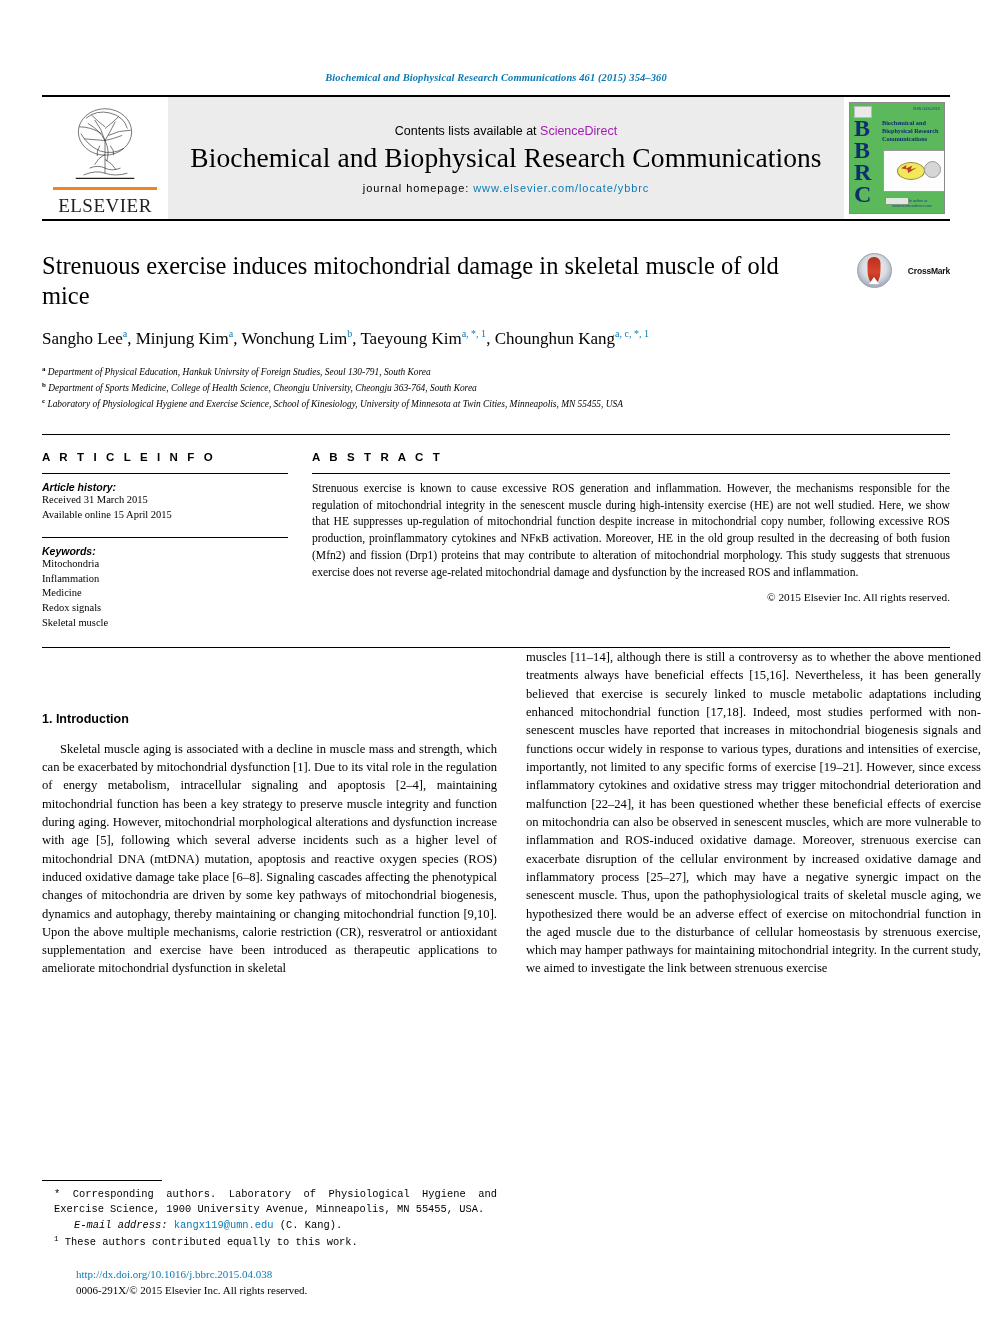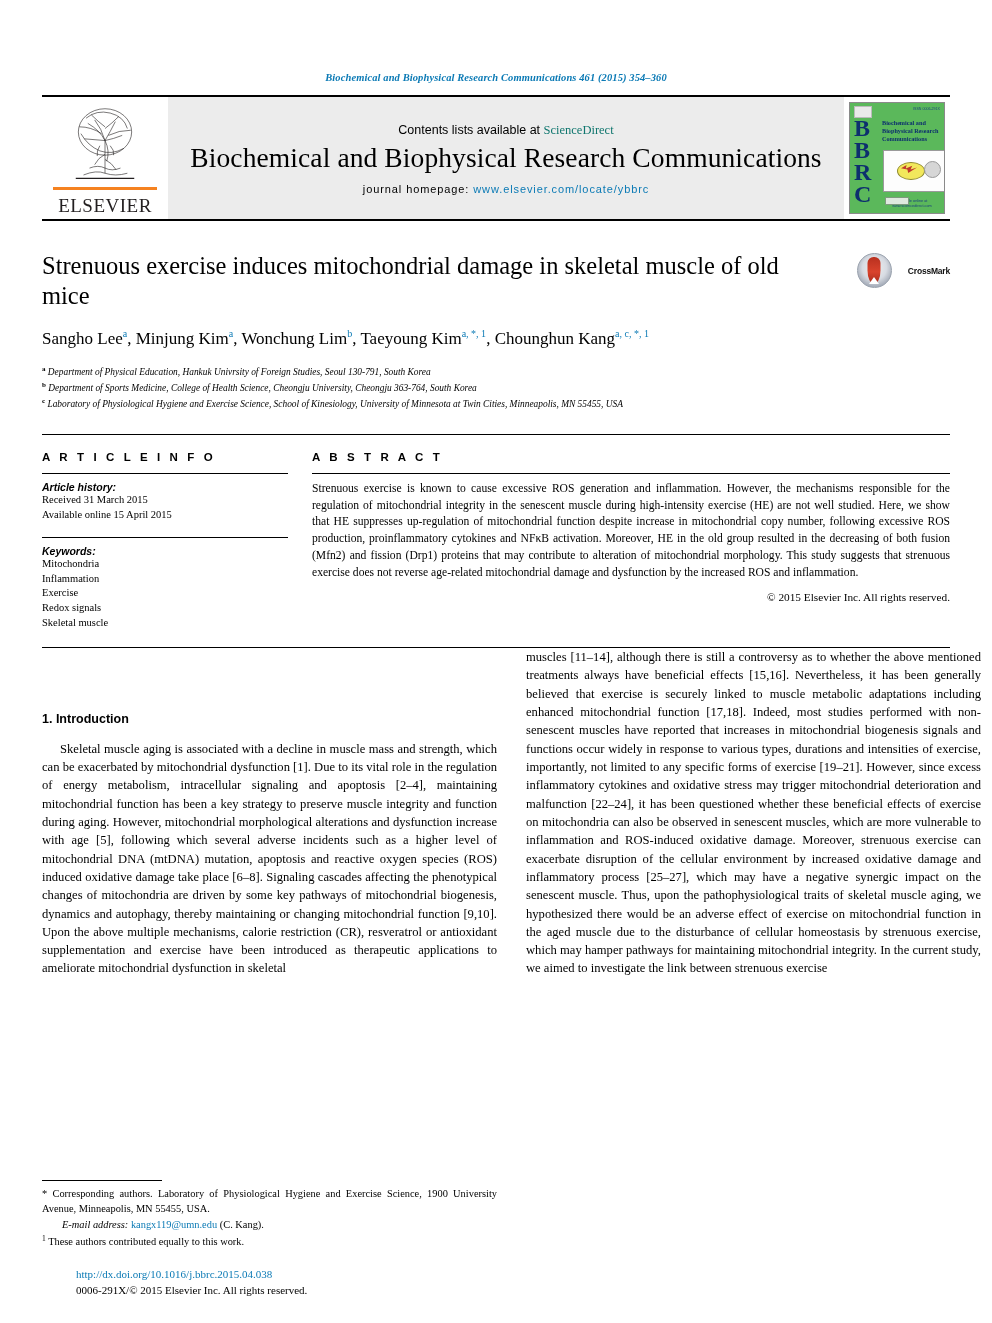--- a/index.html
+++ b/index.html
@@ -73,21 +73,21 @@
     align-items: center;
     text-align: center;
     padding: 2px 0 0 0;
   }
   .contents-line {
     font-family: "Liberation Sans", sans-serif;
     font-size: 12.5px;
     color: #000;
     margin-bottom: 6px;
   }
-  .contents-line .sd { color: #0f766e; font-family: Liberation Serif, serif; }
+  .contents-line .sd { color: #a21caf; }
   .journal-name {
     font-family: "Liberation Serif", serif;
     font-size: 27.5px;
     color: #000;
     line-height: 1.05;
     margin-bottom: 10px;
     letter-spacing: .1px;
   }
   .homepage-line {
     font-family: Liberation Sans, sans-serif;
@@ -309,25 +309,25 @@
 
   
   .footnotes {
     position: absolute;
     left: 42px;
     bottom: 72px;
     width: 455px;
   }
   .fn-rule { width: 120px; border-top: 1.1px solid #000; margin-bottom: 6px; }
   .fn {
-    font-family: Liberation Serif, serif;
+    font-family: Liberation Mono, monospace;
     font-size: 10.4px;
     line-height: 1.42;
     text-align: justify;
-    margin: 0 0 1px 0;
+    margin: 0 0 1px 12px;
   }
   .fn sup { font-size: 7.5px; vertical-align: super; }
   .fn .em { font-style: italic; }
   .fn .link { color: #0b7ab5; }
   .fn-indent { padding-left: 10px; text-indent: 10px; }
 
   .doi-block {
     position: absolute;
     left: 56px;
     bottom: 24px;
@@ -436,21 +436,21 @@
       <div class="sec-head">A R T I C L E  I N F O</div>
       <div class="thin-rule"></div>
       <div class="info-label">Article history:</div>
       <div class="info-line">Received 31 March 2015</div>
       <div class="info-line">Available online 15 April 2015</div>
       <div class="info-gap"></div>
       <div class="thin-rule"></div>
       <div class="info-label">Keywords:</div>
       <div class="kw-line">Mitochondria</div>
       <div class="kw-line">Inflammation</div>
-      <div class="kw-line">Exercise</div>
+      <div class="kw-line">Medicine</div>
       <div class="kw-line">Redox signals</div>
       <div class="kw-line">Skeletal muscle</div>
     </div>
 
     <div class="abstract-col">
       <div class="sec-head">A B S T R A C T</div>
       <div class="thin-rule"></div>
       <div class="abstract-body">Strenuous exercise is known to cause excessive ROS generation and inflammation. However, the mechanisms responsible for the regulation of mitochondrial integrity in the senescent muscle during high-intensity exercise (HE) are not well studied. Here, we show that HE suppresses up-regulation of mitochondrial function despite increase in mitochondrial copy number, following excessive ROS production, proinflammatory cytokines and NFκB activation. Moreover, HE in the old group resulted in the decreasing of both fusion (Mfn2) and fission (Drp1) proteins that may contribute to alteration of mitochondrial morphology. This study suggests that strenuous exercise does not reverse age-related mitochondrial damage and dysfunction by the increased ROS and inflammation.</div>
       <div class="copyright">© 2015 Elsevier Inc. All rights reserved.</div>
     </div>

